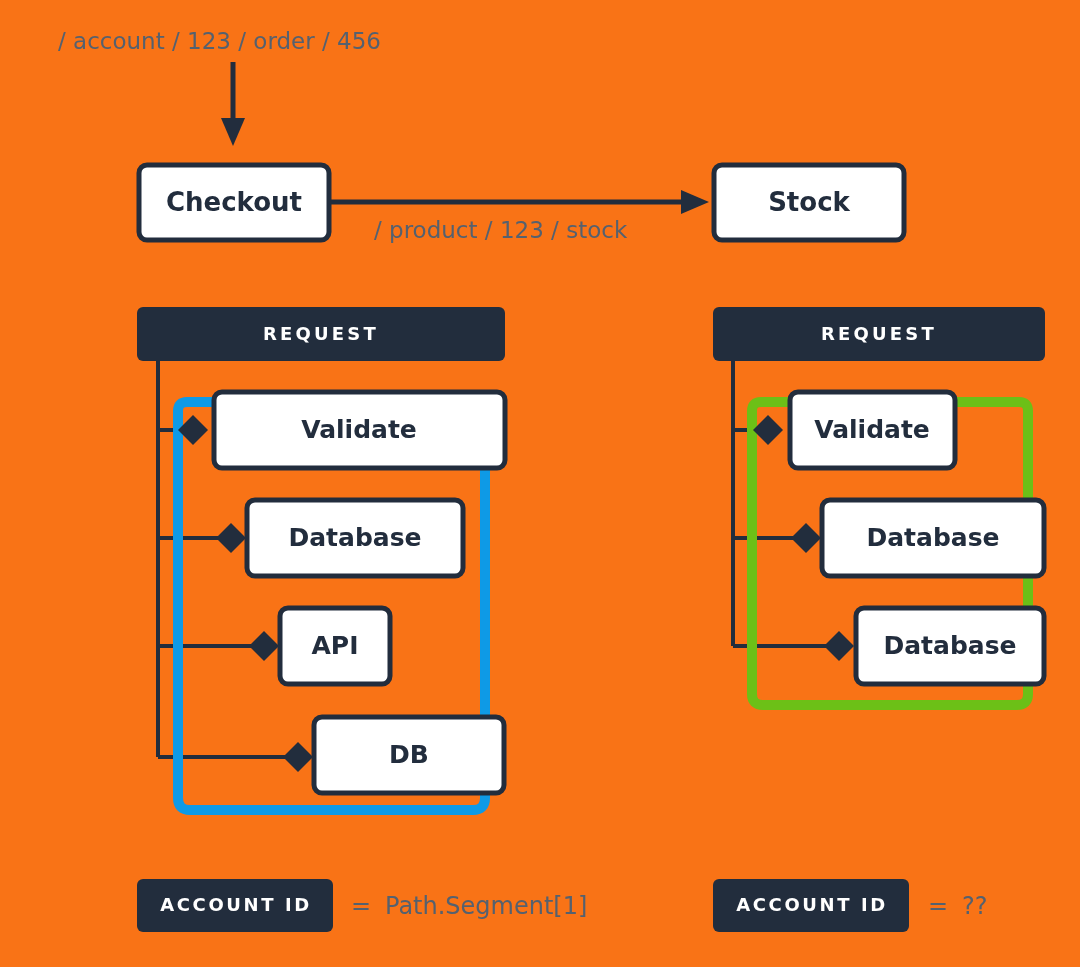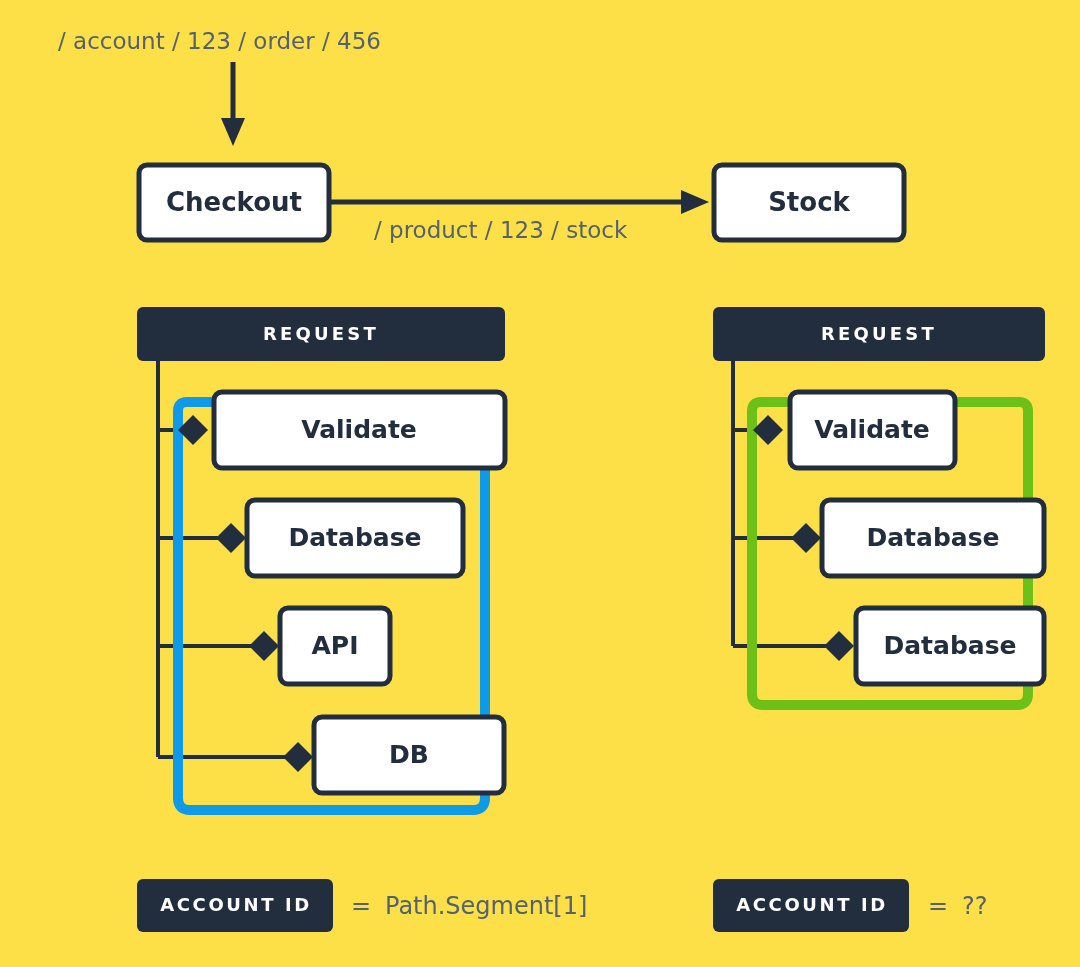--- a/index.html
+++ b/index.html
@@ -10,21 +10,21 @@
   body {
     width: 1080px;
     height: 967px;
     font-family: "DejaVu Sans", sans-serif;
     overflow: hidden;
   }
   #stage {
     position: relative;
     width: 1080px;
     height: 967px;
-    background: #fde047;
+    background: #f97316;
   }
   svg.diagram {
     position: absolute;
     left: 0;
     top: 0;
     width: 1080px;
     height: 967px;
     display: block;
   }
   .node-label {

